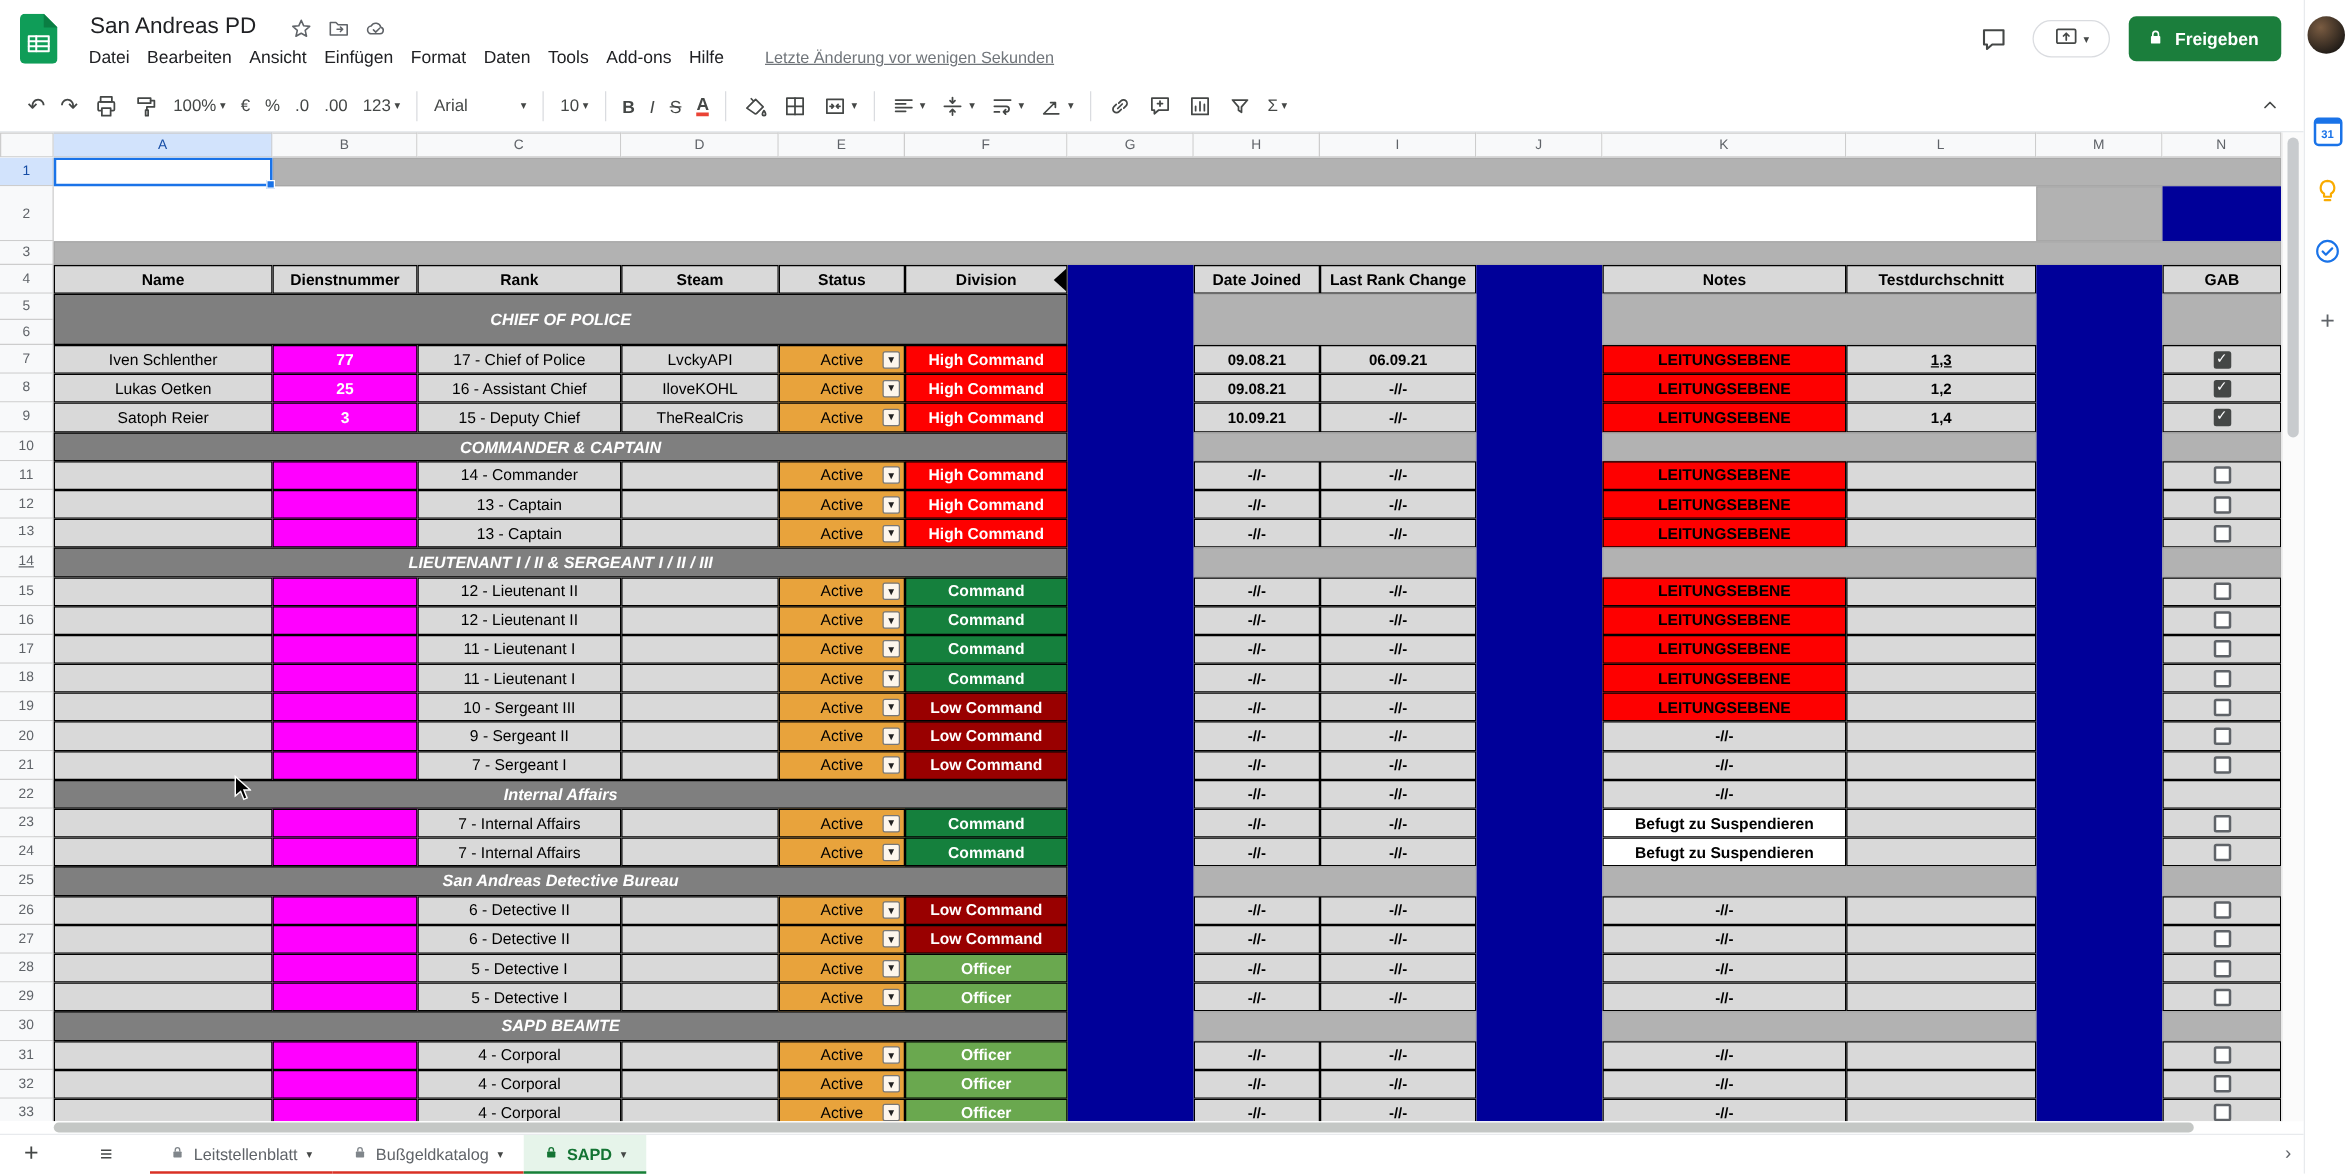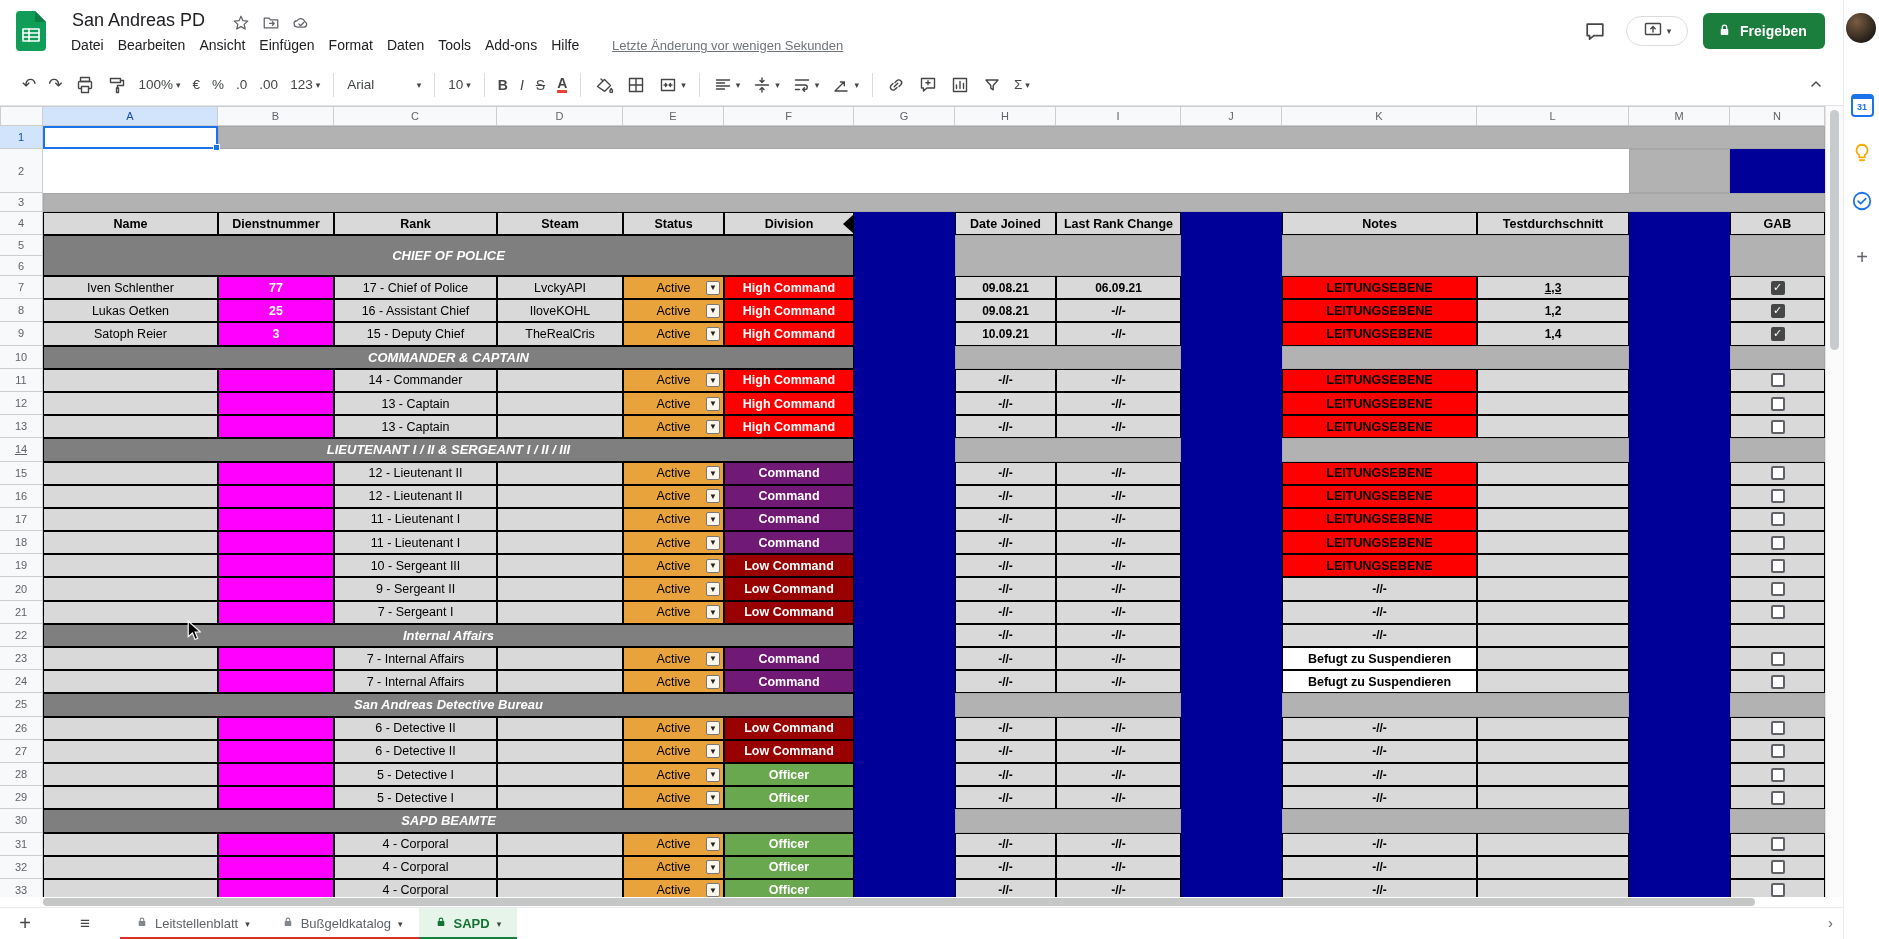--- a/index.html
+++ b/index.html
@@ -66,21 +66,21 @@
   .s-band { background: #7F7F7F; border: 1px solid #000; color: #fff; font-weight: bold; font-style: italic; font-size: 13px; }
   .s-banner { background: #000099; color: #fff; font-weight: bold; font-style: italic; font-size: 28px; letter-spacing: 1px; }
   .s-navy { background: #000099; }
   .s-filler { background: #B2B2B2; border: 1px solid #A7A7A7; }
   .s-mag { background: #FF00FF; border: 1px solid #000; color: #fff; font-weight: bold; }
   .s-status { background: #E8A33C; border: 1px solid #000; position: relative; }
   .dd { position: absolute; right: 3px; top: 50%; transform: translateY(-50%); width: 14px; height: 14px;
     background: rgba(255,255,255,.9); border: 1px solid #777; border-radius: 2px; font-size: 8px;
     display: flex; align-items: center; justify-content: center; color: #222; }
   .s-divhigh { background: #FE0000; border: 1px solid #000; color: #fff; font-weight: bold; }
-  .s-divcmd  { background: #701a75; border: 1px solid #000; color: #fff; font-weight: bold; }
+  .s-divcmd  { background: #15803d; border: 1px solid #000; color: #fff; font-weight: bold; }
   .s-divlow  { background: #990000; border: 1px solid #000; color: #fff; font-weight: bold; }
   .s-divoff  { background: #6AA84F; border: 1px solid #000; color: #fff; font-weight: bold; }
   .s-notered { background: #FE0000; border: 1px solid #000; color: #000; font-weight: bold; }
   .s-notewhite { background: #FFFFFF; border: 1px solid #000; font-weight: bold; }
   .s-sel { background: #fff; border: 2px solid #1A73E8; position: relative; overflow: visible; }
   .fh { position: absolute; right: -4px; bottom: -4px; width: 7px; height: 7px; background: #1A73E8;
     border: 1.5px solid #fff; z-index: 4; }
   .s-checkon, .s-checkoff { background: #D9D9D9; border: 1px solid #000; }
   .cb { width: 14px; height: 14px; border: 2px solid #5f6368; border-radius: 2px; background: #fff;
     display: flex; align-items: center; justify-content: center; font-size: 11px; line-height: 1; }
@@ -385,21 +385,21 @@
       <div class="rh" style="grid-row: 3;">3</div>
       <div class="rh" style="grid-row: 4;">4</div>
       <div class="rh" style="grid-row: 5;">5</div>
       <div class="rh" style="grid-row: 6;">6</div>
       <div class="rh" style="grid-row: 7;">7</div>
       <div class="rh" style="grid-row: 8;">8</div>
       <div class="rh" style="grid-row: 9;">9</div>
       <div class="rh" style="grid-row: 10;">10</div>
       <div class="rh" style="grid-row: 11; text-align: right;">11</div>
       <div class="rh" style="grid-row: 12;">12</div>
-      <div class="rh" style="grid-row: 13;">13</div>
+      <div class="rh" style="grid-row: 13; font-family: Liberation Mono, monospace;">13</div>
       <div class="rh" style="grid-row: 14; text-decoration: underline;">14</div>
       <div class="rh" style="grid-row: 15;">15</div>
       <div class="rh" style="grid-row: 16;">16</div>
       <div class="rh" style="grid-row: 17;">17</div>
       <div class="rh" style="grid-row: 18;">18</div>
       <div class="rh" style="grid-row: 19;">19</div>
       <div class="rh" style="grid-row: 20;">20</div>
       <div class="rh" style="grid-row: 21;">21</div>
       <div class="rh" style="grid-row: 22;">22</div>
       <div class="rh" style="grid-row: 23;">23</div>

